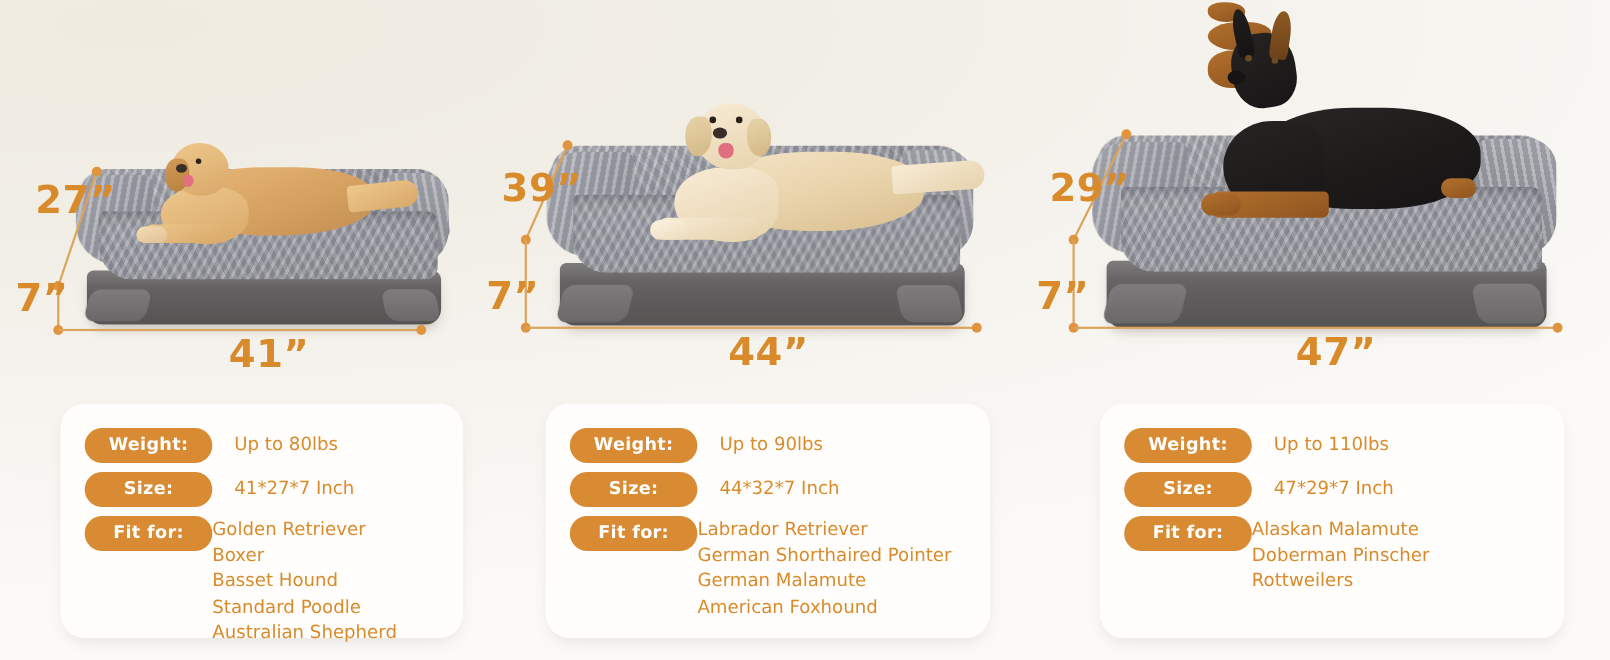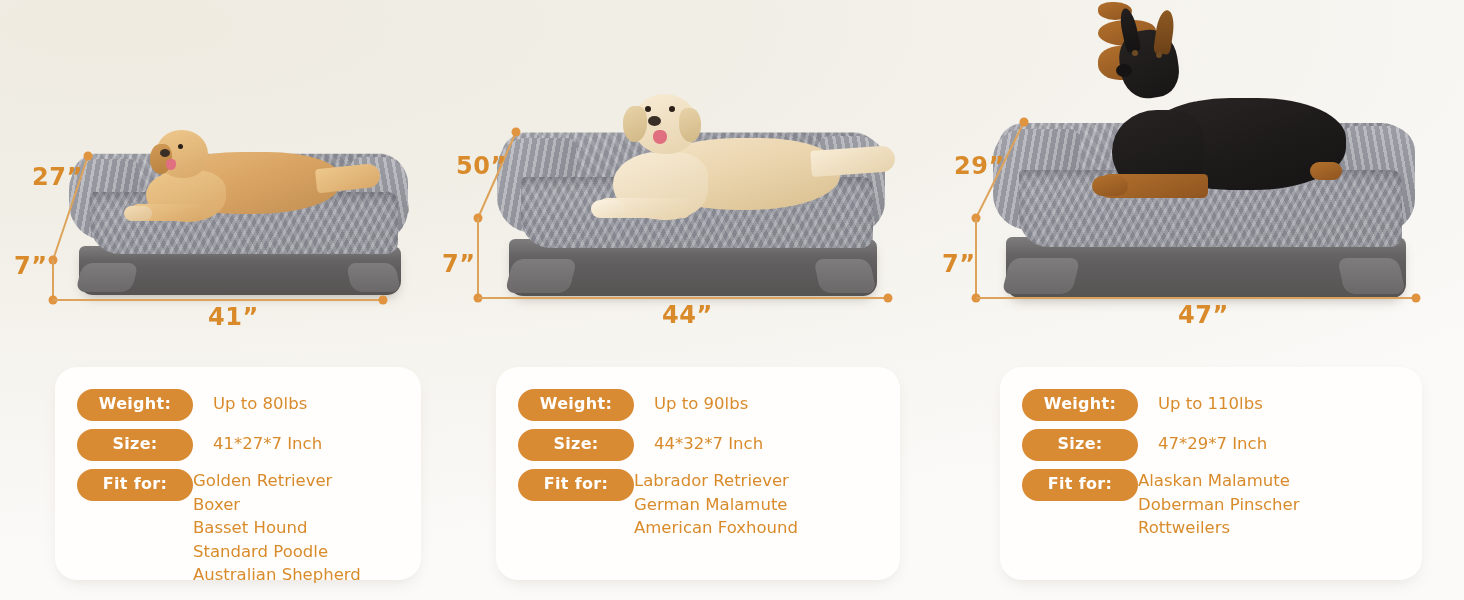--- a/index.html
+++ b/index.html
@@ -167,21 +167,21 @@
     transform: translate(-50%, -50%);
   }
   .dim-label {
     position: absolute;
     color: #d98b2b;
     font-weight: bold;
     letter-spacing: .5px;
     white-space: nowrap;
     font-family: "DejaVu Sans", sans-serif;
   }
-  .dim-label.big { font-size: 24px; }
+  .dim-label.big { font-size: 35px; }
 
   
   .card {
     position: absolute;
     background: #fffefc;
     border-radius: 22px;
     box-shadow: 0 6px 16px -6px rgba(120,105,85,.20);
   }
   .card-rows {
     position: absolute;
@@ -308,21 +308,21 @@
       <svg width="500" height="350" style="position:absolute;left:0;top:0;">
         <line x1="38" y1="218" x2="76" y2="132" stroke="#dda35a" stroke-width="2"></line>
       </svg>
       <div class="dim-dot" style="left:76px; top:132px;"></div>
       <div class="dim-dot" style="left:38px; top:218px;"></div>
       <div class="dim-line dim-v" style="left:37px; top:218px; height:80px;"></div>
       <div class="dim-dot" style="left:38px; top:298px;"></div>
       <div class="dim-line dim-h" style="left:38px; top:297px; width:410px;"></div>
       <div class="dim-dot" style="left:448px; top:298px;"></div>
 
-      <div class="dim-label big" style="left:16px; top:152px;">50”</div>
+      <div class="dim-label big" style="left:16px; top:152px;">39”</div>
       <div class="dim-label big" style="left:2px; top:250px;">7”</div>
       <div class="dim-label big" style="left:222px; top:301px;">44”</div>
     </div>
   </div>
 
   <div class="panel panel-3">
 
     <div class="bed" style="left:40px; top:118px; width:435px; height:180px;">
       <div class="bed-base"></div>
       <div class="bed-body">
@@ -402,20 +402,21 @@
         <div class="row-value">Up to 90lbs</div>
       </div>
       <div class="row">
         <div class="pill">Size:</div>
         <div class="row-value">44*32*7 Inch</div>
       </div>
       <div class="row">
         <div class="pill">Fit for:</div>
         <ul class="breed-list row-value">
           <li>Labrador Retriever</li>
+          <li>German Shorthaired Pointer</li>
           <li>German Malamute</li>
           <li>American Foxhound</li>
         </ul>
       </div>
     </div>
   </div>
 
   <div class="card" style="left:1000px; top:367px; width:422px; height:213px;">
     <div class="card-rows">
       <div class="row">

